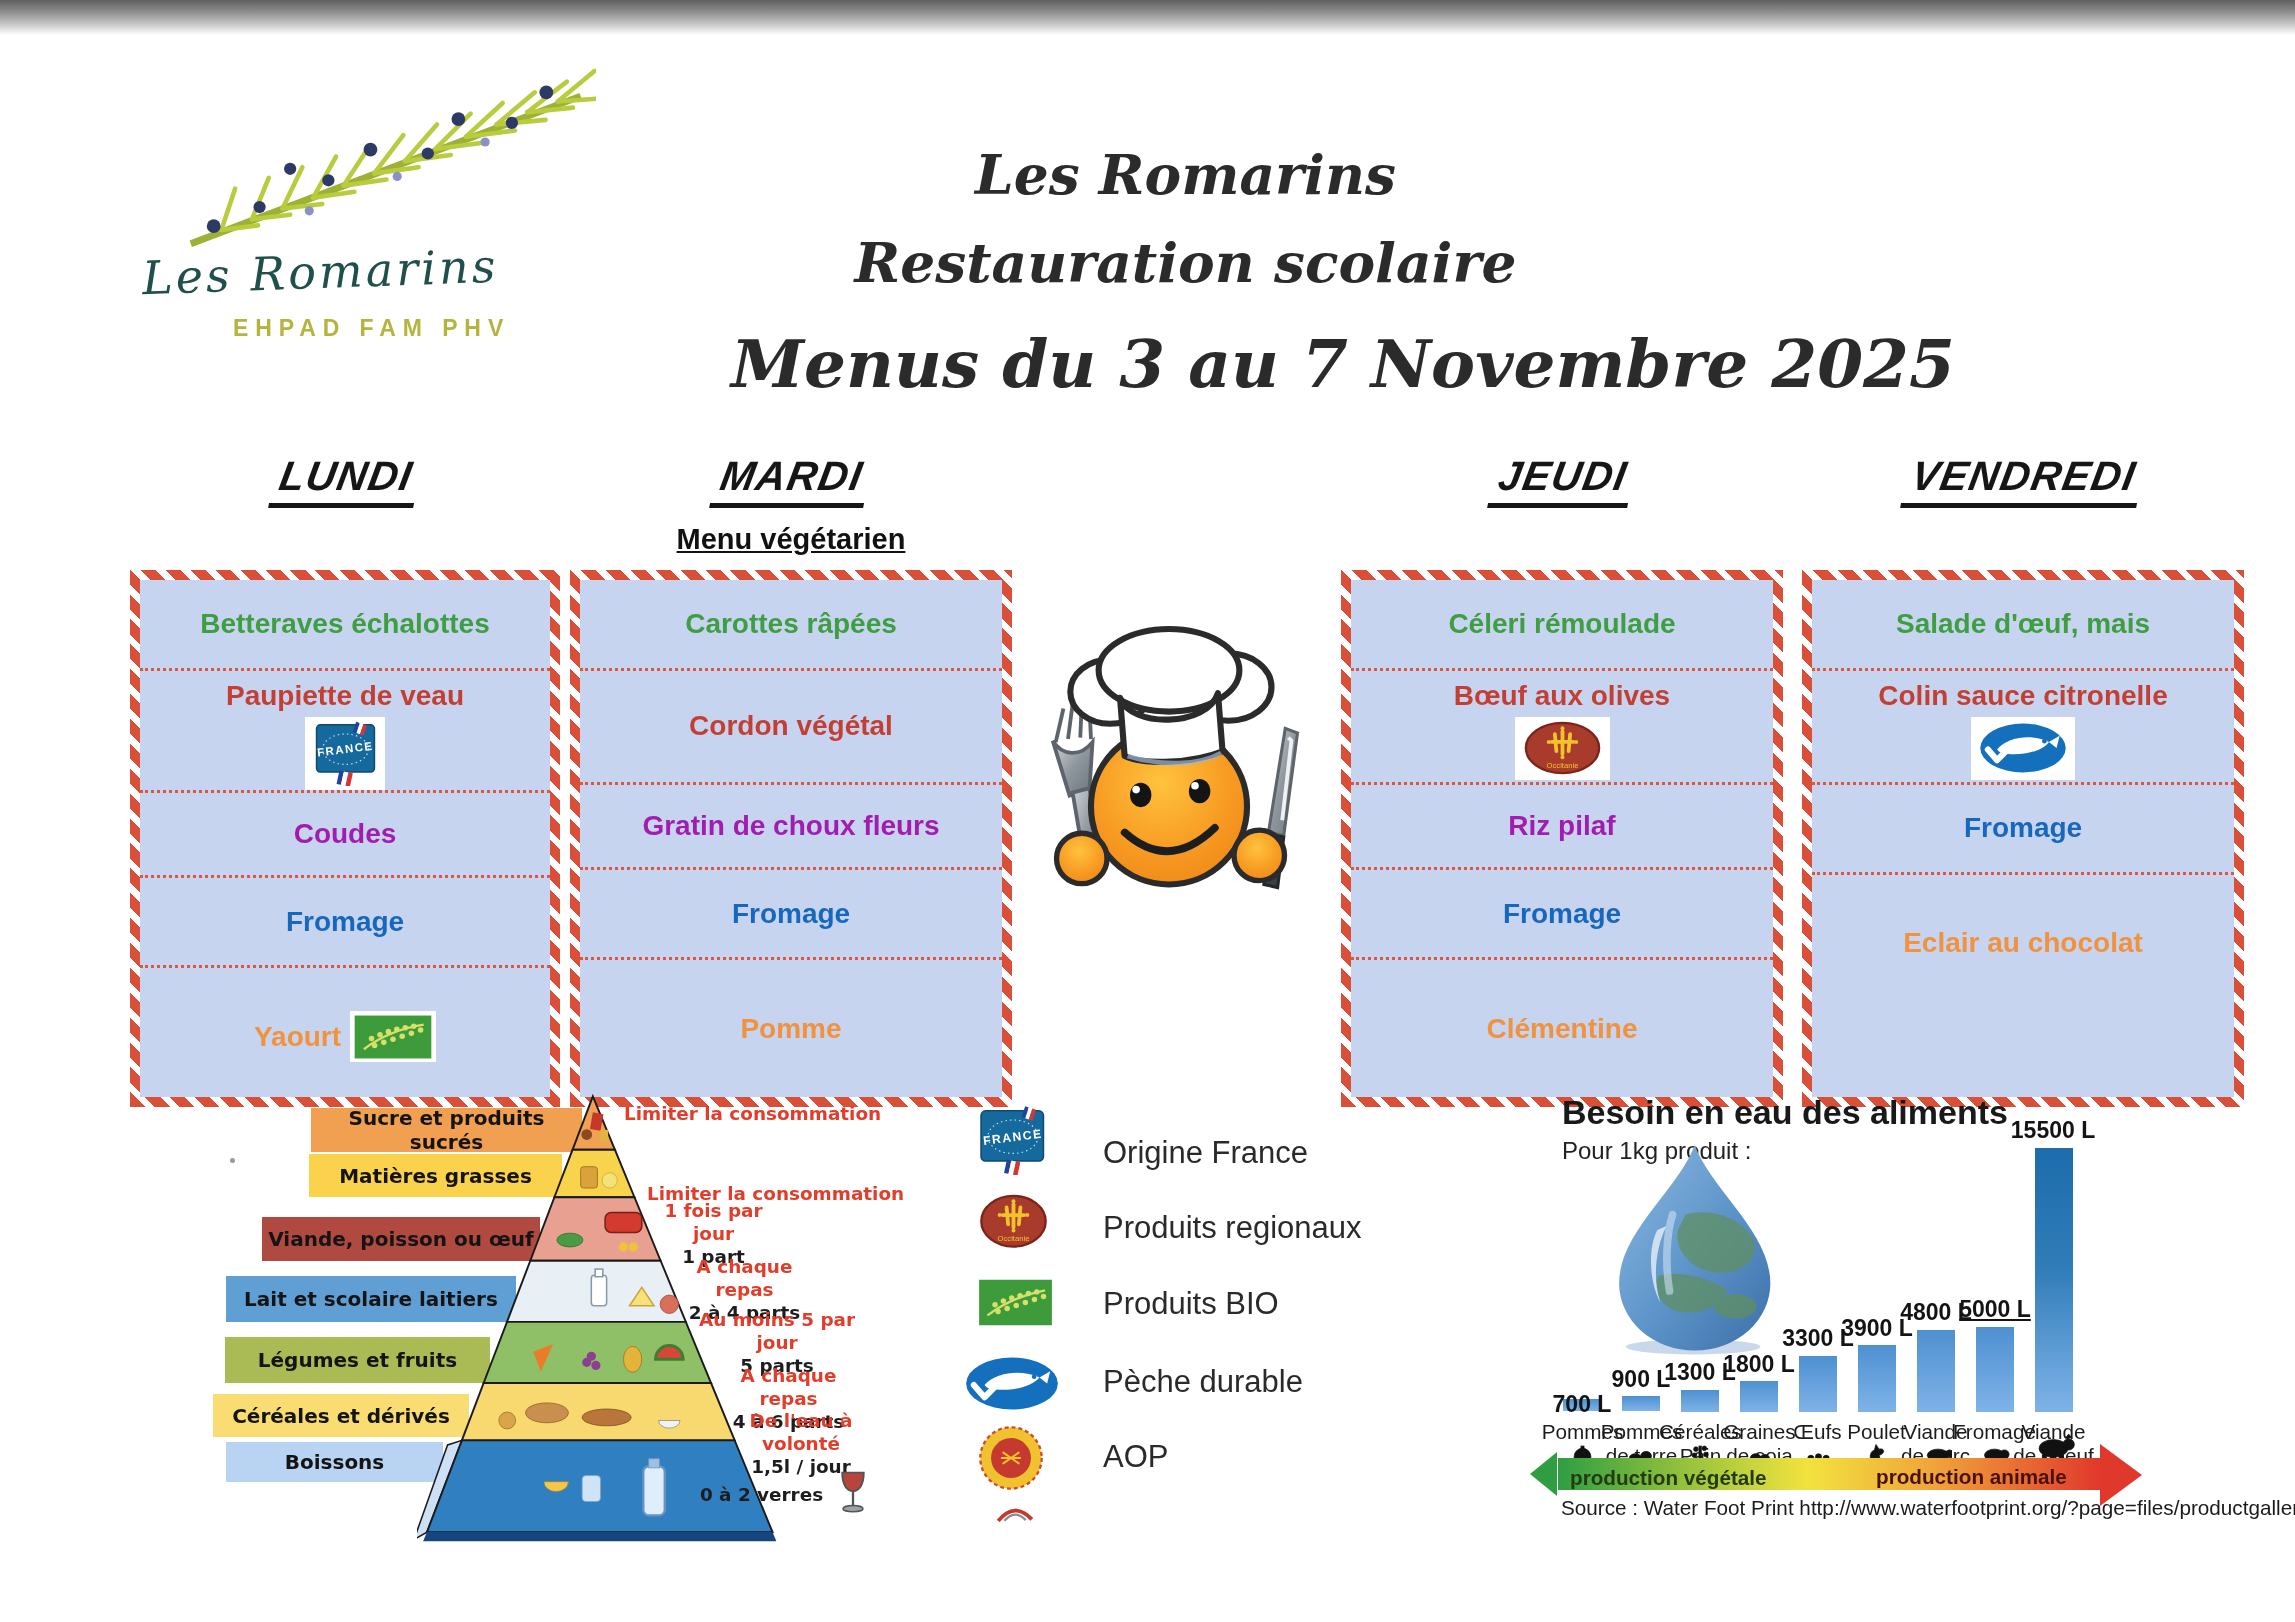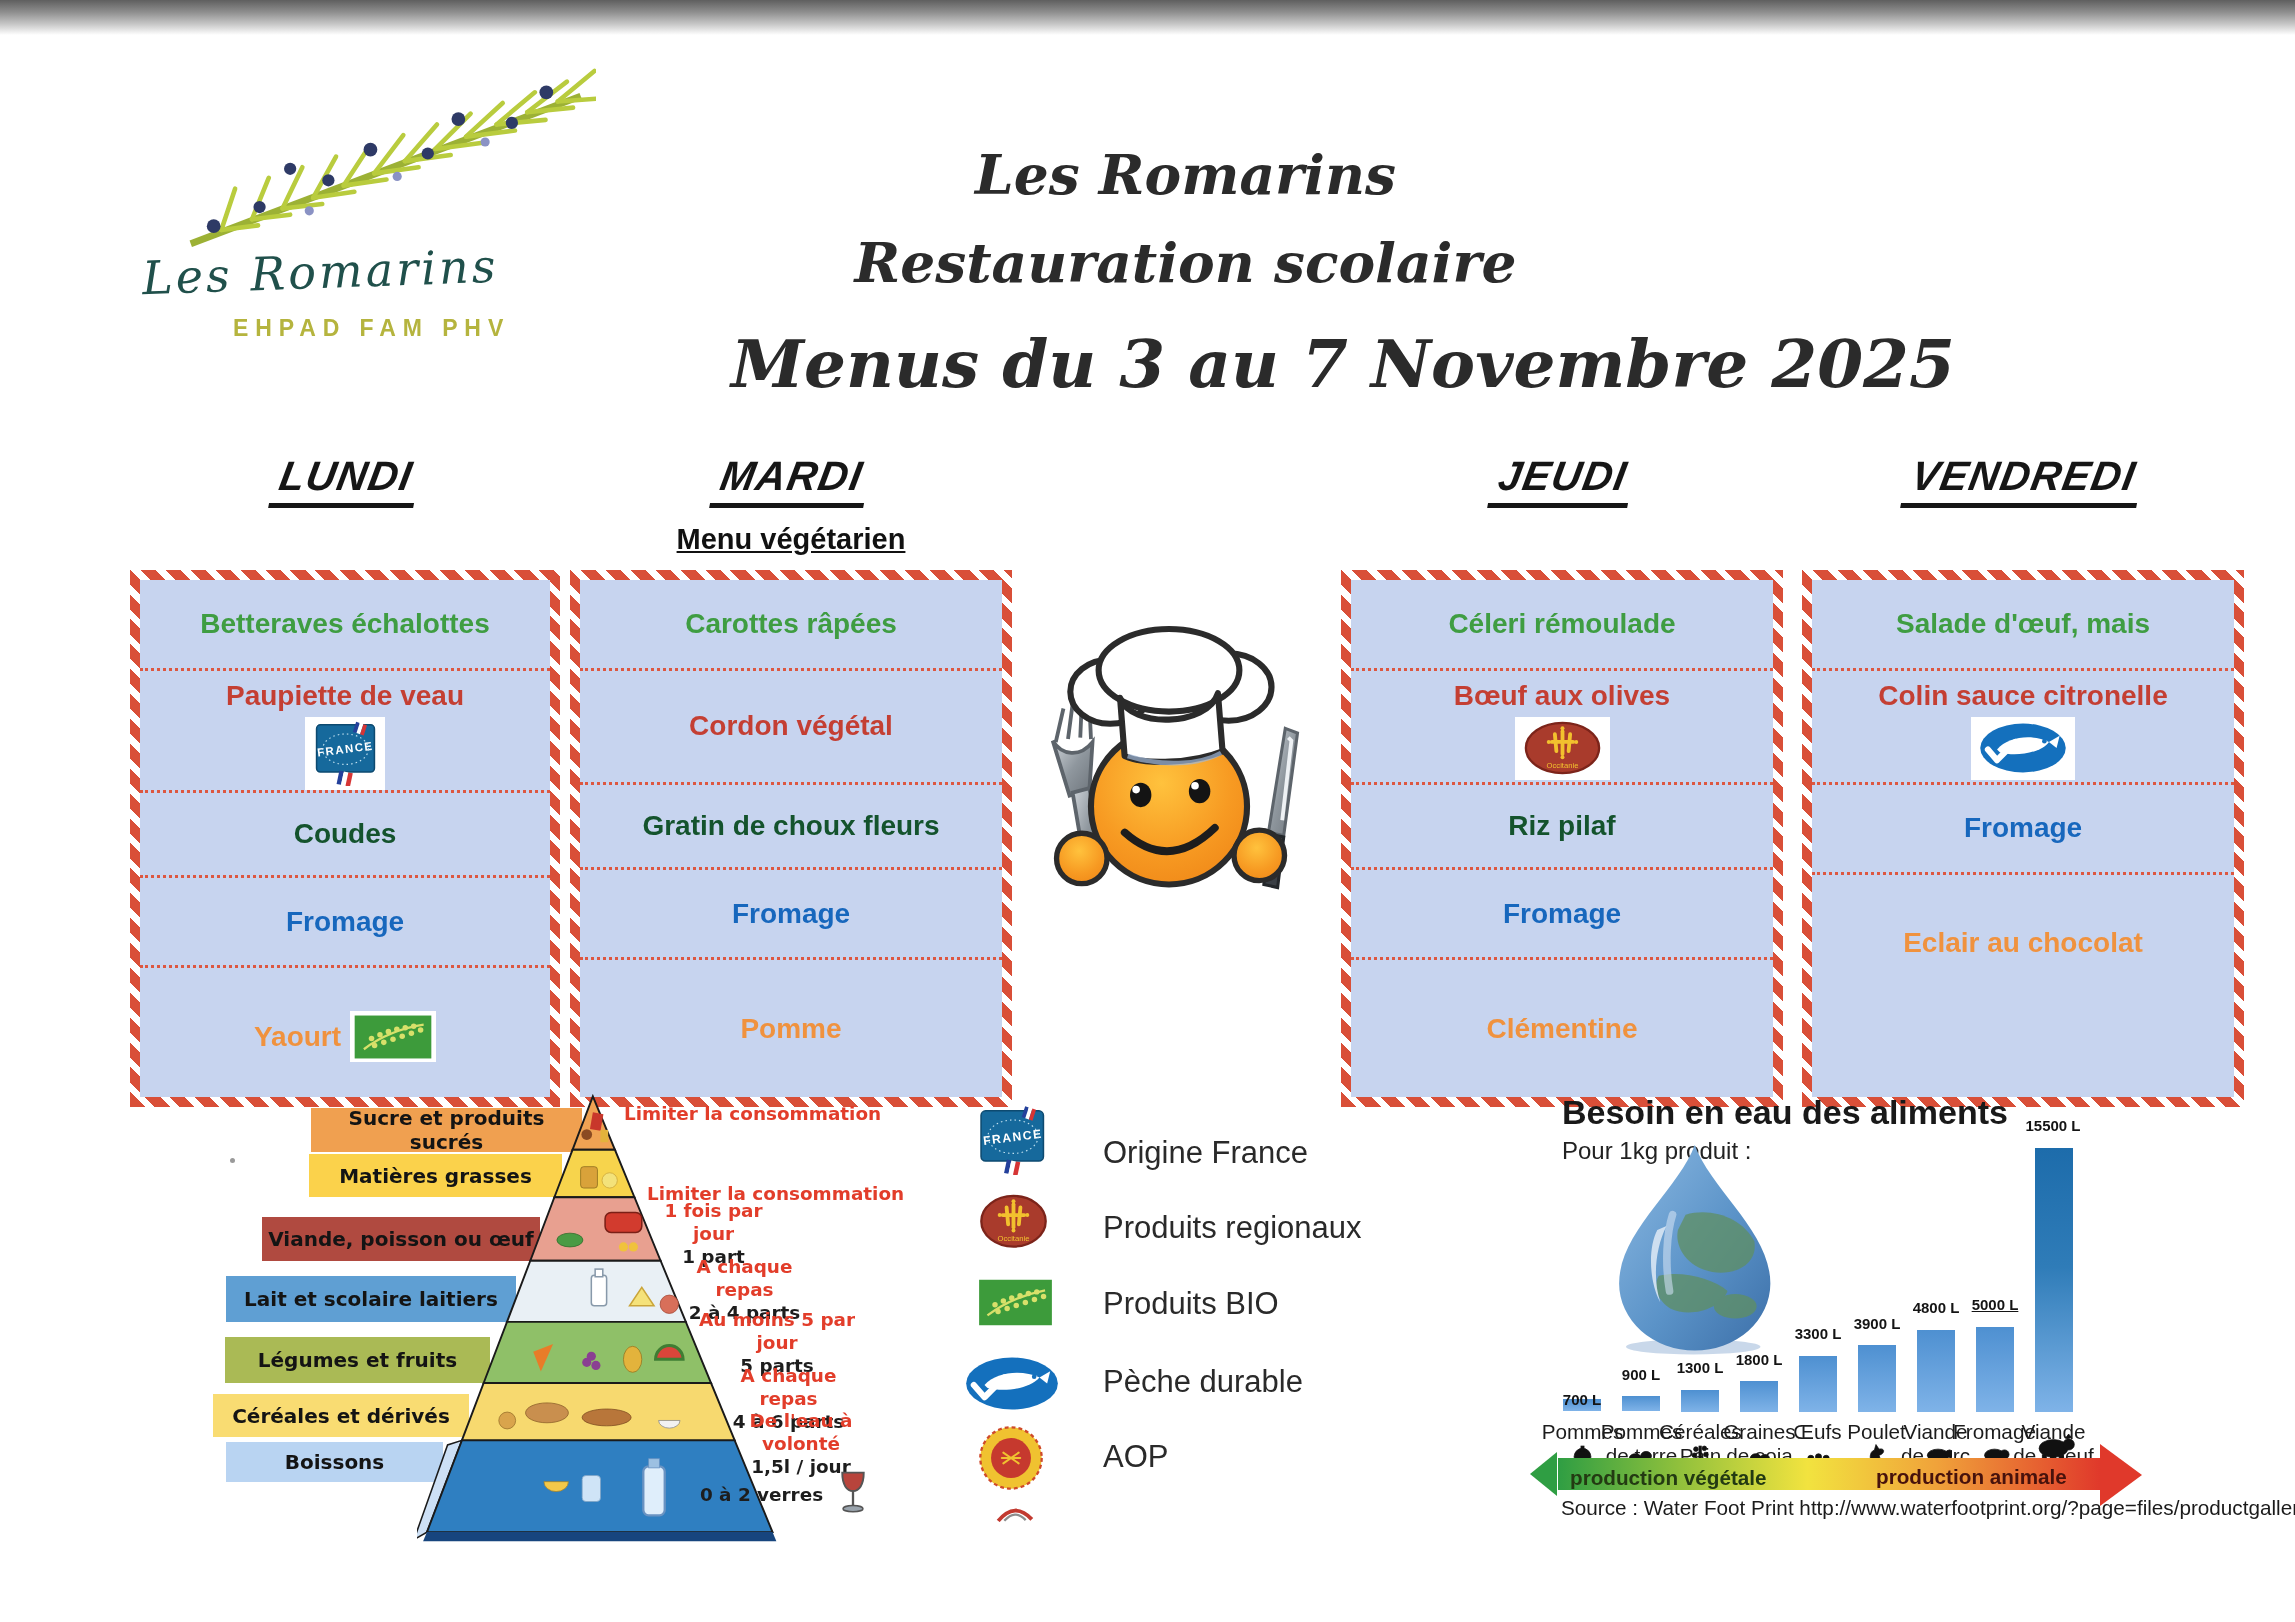--- a/index.html
+++ b/index.html
@@ -24,38 +24,38 @@
   .veg{font-size:29px;font-weight:bold;color:#111;text-decoration:underline;white-space:nowrap;}
   
   .mbox-outer{background:repeating-linear-gradient(45deg,#d94f38 0px,#d94f38 10.7px,#ffffff 10.7px,#ffffff 17.6px);
     padding:10px;box-sizing:border-box;}
   .mbox{width:100%;height:100%;background:#c7d4ef;display:flex;flex-direction:column;box-sizing:border-box;}
   .mrow{display:flex;flex-direction:column;align-items:center;justify-content:center;box-sizing:border-box;}
   .mrow.sep{border-top:3.1px dotted #dd5740;}
   .mrow .lbl{font-size:28px;font-weight:bold;text-align:center;}
   .r1{flex:0 0 17%;} .r2{flex:0 0 22%;justify-content:flex-start;padding-top:9.2px;gap:4.6px;}
   .r3{flex:0 0 16.5%;} .r4{flex:0 0 17.5%;} .r5{flex:0 0 27%;}
-  .c-green{color:#3f9d42;} .c-red{color:#c43f33;} .c-black{color:#14532d;}
+  .c-green{color:#3f9d42;} .c-red{color:#c43f33;} .c-black{color:#a21caf;}
   .c-blue{color:#1767bd;} .c-orange{color:#f0923e;}
   .badge-wrap{background:#ffffff;display:flex;align-items:center;justify-content:center;}
   .inline-dessert{display:flex;align-items:center;gap:9px;}
   
   .pyr-label{font-family:"DejaVu Sans",sans-serif;font-size:20px;font-weight:bold;color:#141414;
     display:flex;align-items:center;justify-content:center;text-align:center;}
   .pyr-note{font-family:"DejaVu Sans",sans-serif;font-size:18.4px;font-weight:bold;text-align:center;line-height:23px;}
   .pyr-note .red{color:#e23d2a;display:block;}
   .pyr-note .blk{color:#1d1d1d;display:block;}
   
   .legend-text{font-size:31px;color:#2a2a2a;white-space:nowrap;}
   
   .wc-title{font-size:34px;font-weight:bold;color:#191919;white-space:nowrap;}
   .wc-sub{font-size:24px;color:#222;white-space:nowrap;}
   .bar{position:absolute;background:linear-gradient(180deg,#4e90d1 0%,#7fb3e8 100%);}
   .bar.tall{background:linear-gradient(180deg,#1d6cab 0%,#2f7cb8 45%,#7fb3e8 100%);}
-  .bar-val{position:absolute;font-size:15px;font-weight:bold;color:#141414;text-align:center;white-space:nowrap;}
+  .bar-val{position:absolute;font-size:23px;font-weight:bold;color:#141414;text-align:center;white-space:nowrap;}
   .bar-cat{position:absolute;font-size:20.7px;color:#1c1c1c;text-align:center;line-height:24px;}
   .sil{position:absolute;}
   .arrow-band{position:absolute;height:32px;
     background:linear-gradient(90deg,#2f9e43 0%,#8fc03c 22%,#f2e33f 46%,#f0a23a 70%,#e0392b 100%);}
   .arrow-tip-l{position:absolute;width:0;height:0;border-top:22px solid transparent;border-bottom:22px solid transparent;
     border-right:27.5px solid #2f9e43;}
   .arrow-tip-r{position:absolute;width:0;height:0;border-top:31px solid transparent;border-bottom:31px solid transparent;
     border-left:42px solid #e0392b;}
   .arrow-lbl{position:absolute;font-size:20.7px;font-weight:bold;white-space:nowrap;}
   .wc-source{font-size:20.7px;color:#1b1b1b;white-space:nowrap;}

